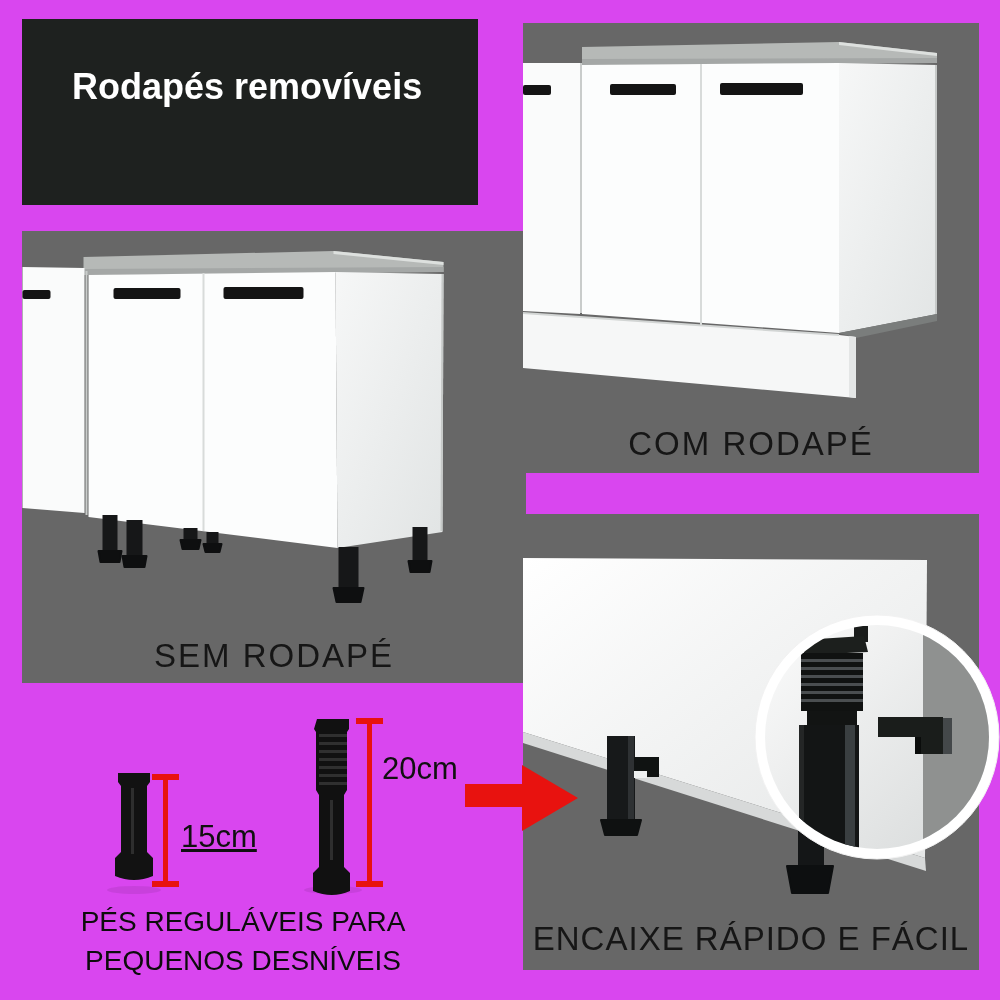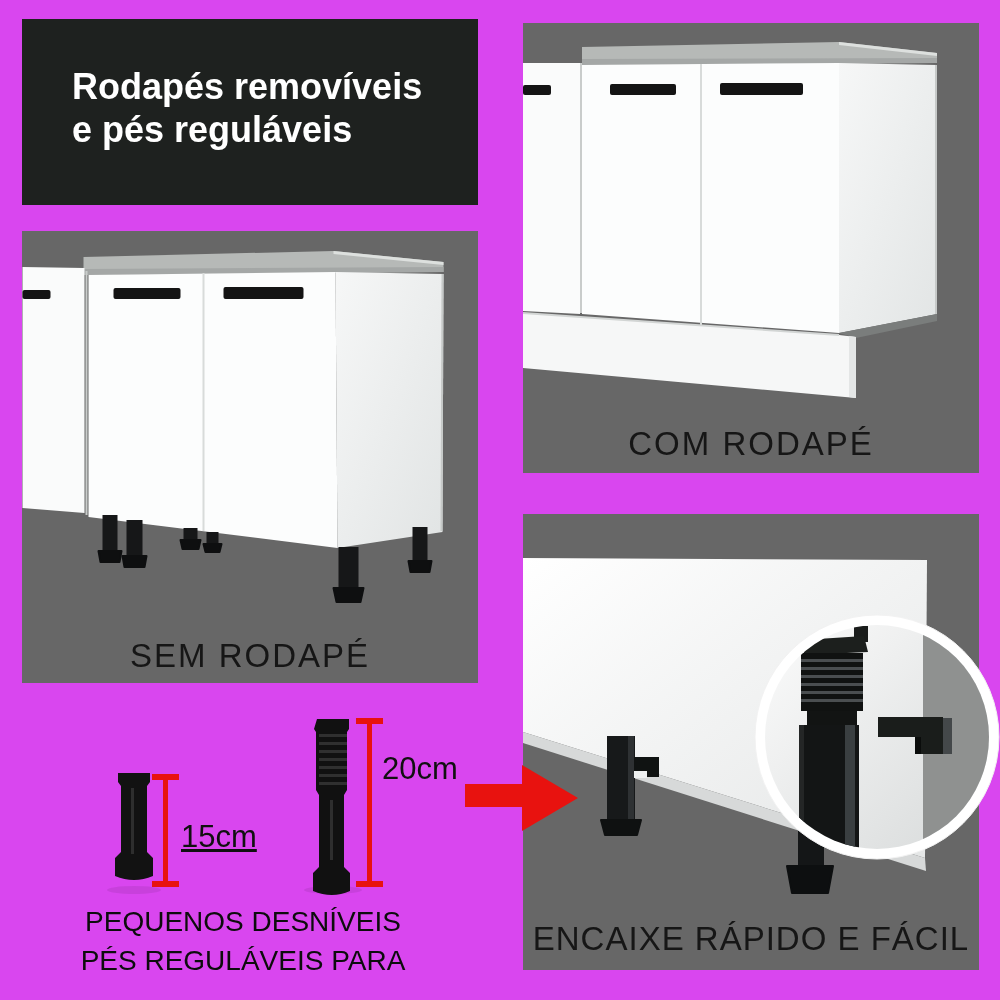--- a/index.html
+++ b/index.html
@@ -2,21 +2,21 @@
 <html><head>
 <meta charset="utf-8">
 <style>
   html,body{margin:0;padding:0;background:#ffffff;}
   .canvas{position:relative;width:1000px;height:1000px;background:#d946ef;
           font-family:"Liberation Sans",sans-serif;overflow:hidden;}
   .title-box{position:absolute;left:22px;top:19px;width:456px;height:186px;
              background:#1e211f;color:#ffffff;box-sizing:border-box;
              padding:46px 10px 0 50px;font-weight:bold;font-size:36px;line-height:43px;}
   .panel{position:absolute;background:#676767;}
-  .panel-sem{left:22px;top:231px;width:456px;height:452px;}
+  .panel-sem{left:22px;top:231px;width:456px;height:452px;padding-left:48px;}
   .panel-com{left:523px;top:23px;width:456px;height:450px;}
   .panel-encaixe{left:523px;top:514px;width:456px;height:456px;overflow:visible;}
   .panel svg{position:absolute;left:0;top:0;display:block;}
   .caption{position:absolute;left:0;width:100%;text-align:center;color:#161616;
            font-size:33px;letter-spacing:2px;white-space:nowrap;}
   .panel-sem .caption{top:406px;}
   .panel-com .caption{top:402px;}
   .panel-encaixe .caption{top:406px;letter-spacing:1px;}
   .feet-wrap{position:absolute;left:90px;top:690px;width:300px;height:210px;}
   .measure-label{position:absolute;font-size:31px;color:#101010;white-space:nowrap;}
@@ -26,21 +26,20 @@
                 font-size:28px;line-height:39px;color:#0c0c0c;white-space:nowrap;}
   .red-arrow{position:absolute;left:465px;top:765px;width:115px;height:66px;}
 </style>
 </head>
 <body>
 
 <div class="canvas">
 
   <section class="title-box">
     <div>Rodapés removíveis</div>
-    <div>e pés reguláveis</div>
   </section>
 
   <section class="panel panel-sem">
     <svg width="456" height="452" viewBox="0 0 455 452">
       <defs>
         <linearGradient id="sideG1" x1="0" y1="0" x2="1" y2="1">
           <stop offset="0" stop-color="#f6f7f7"></stop>
             <stop offset="1" stop-color="#e1e4e4"></stop>
         </linearGradient>
       </defs>
@@ -216,22 +215,22 @@
       <g fill="#e8120f">
         <rect x="266" y="28" width="27" height="6"></rect>
         <rect x="277" y="30" width="5" height="164"></rect>
         <rect x="266" y="191" width="27" height="6"></rect>
       </g>
     </svg>
   </section>
   <div class="measure-label label-15">15cm</div>
   <div class="measure-label label-20">20cm</div>
   <div class="feet-caption">
+    <div>PÉS REGULÁVEIS PARA</div>
     <div>PEQUENOS DESNÍVEIS</div>
-    <div>PÉS REGULÁVEIS PARA</div>
   </div>
 
   <div class="red-arrow">
     <svg width="115" height="66" viewBox="0 0 115 66">
       <rect x="0" y="19" width="58" height="23" fill="#e8120f"></rect>
       <polygon points="57,0 113,33 57,66" fill="#e8120f"></polygon>
     </svg>
   </div>
 
 </div>

